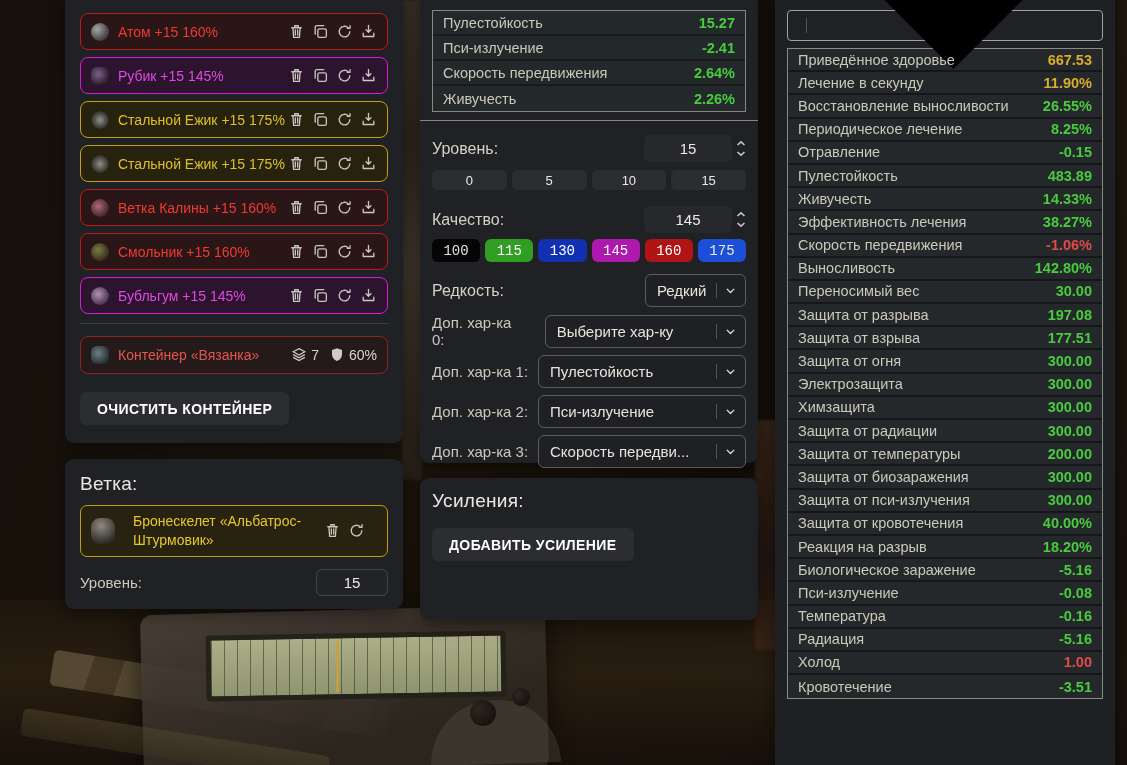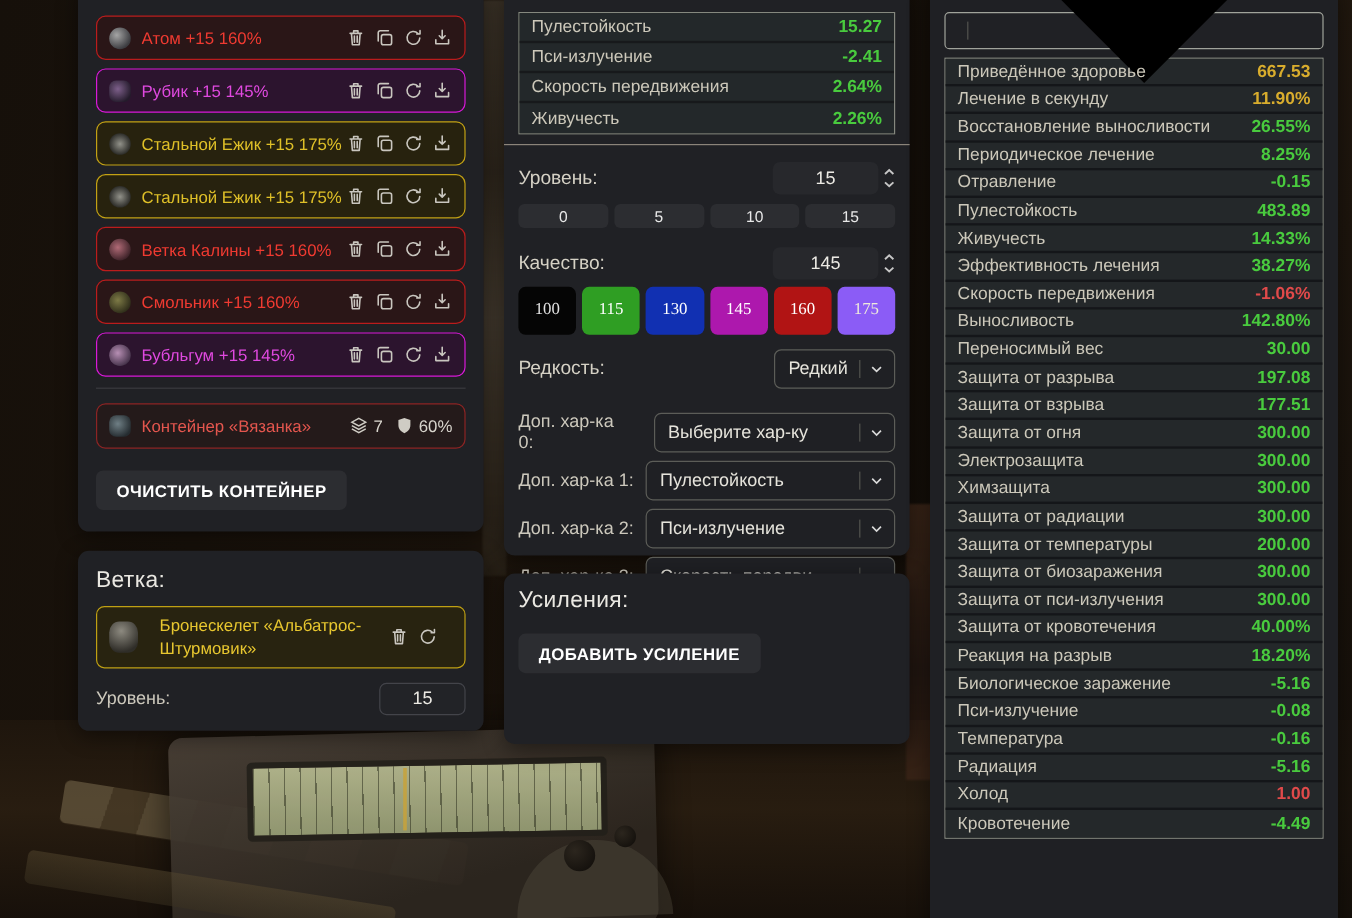--- a/index.html
+++ b/index.html
@@ -109,21 +109,21 @@
   .spin-wrap { display:flex; align-items:center; gap:4px; }
   .spin-box { width:88px; height:27px; background:#27282c; border-radius:6px; color:#eceae4;
               font-size:15px; text-align:center; line-height:27px; cursor:text; }
   .spin-arrows { display:flex; flex-direction:column; gap:3px; }
   .spin-arrows svg { width:10px; height:7px; stroke:#c6c6c6; fill:none; stroke-width:1.6; cursor:pointer; }
 
   .preset-row { display:flex; gap:5px; margin-top:8px; }
   .preset-btn { flex:1; height:20px; background:#2c2d31; border:none; border-radius:5px; color:#e8e8e8;
                 font-family:inherit; font-size:13px; cursor:pointer; }
   .quality-row { display:flex; gap:5px; margin-top:6px; }
-  .quality-btn { flex:1; height:40px; border:none; border-radius:6px; font-family:Liberation Serif, serif;
+  .quality-btn { flex:1; height:23px; border:none; border-radius:6px; font-family:Liberation Mono, monospace;
                  font-size:14px; cursor:pointer; }
 
   .select { display:flex; align-items:center; height:33px; background:#1f2024; border:1px solid #5c5d58;
             border-radius:6px; padding:0 8px 0 11px; cursor:pointer; }
   .select-text { flex:1; font-size:15px; color:#e6e4dc; white-space:nowrap; overflow:hidden; }
   .select-div { width:1px; height:15px; background:#53544f; margin:0 7px 0 6px; flex:none; }
   .select svg { width:13px; height:13px; stroke:#d8d8d8; fill:none; stroke-width:1.7; flex:none; }
   .sel-rarity { width:101px; }
   .sel-extra { width:208px; }
 
@@ -470,37 +470,37 @@
         </span>
       </span>
     </div>
     <div class="quality-row" data-name="quality-presets">
 
     <button class="quality-btn" data-name="quality-preset-button" style="background: rgb(5, 5, 5); color: rgb(226, 226, 226);">100</button>
         <button class="quality-btn" data-name="quality-preset-button" style="background: rgb(47, 158, 35); color: rgb(255, 255, 255);">115</button>
         <button class="quality-btn" data-name="quality-preset-button" style="background: rgb(17, 48, 178); color: #ffffff;">130</button>
         <button class="quality-btn" data-name="quality-preset-button" style="background: rgb(173, 24, 173); color: rgb(255, 255, 255);">145</button>
         <button class="quality-btn" data-name="quality-preset-button" style="background: rgb(177, 20, 20); color: rgb(255, 255, 255);">160</button>
-        <button class="quality-btn" data-name="quality-preset-button" style="background: #8b5cf6; color: rgb(238, 234, 219);">175</button>
+        <button class="quality-btn" data-name="quality-preset-button" style="background: #1d4ed8; color: rgb(238, 234, 219);">175</button>
       </div>
 
     <div class="ctrl-row" style="margin-top:12px;">
       <span class="ctrl-label" data-name="rarity-label">Редкость:</span>
       <span class="select sel-rarity" data-name="rarity-select">
         <span class="select-text">Редкий</span>
         <span class="select-div"></span>
         <svg viewBox="0 0 16 16" data-name="chevron-down-icon">
             <path d="M3.5 6l4.5 4.5L12.5 6"></path>
           </svg>
       </span>
     </div>
 
     <div data-name="extra-stats">
 
-    <div class="ctrl-row" style="margin-top:19px;gap:20px;">
+    <div class="ctrl-row" style="margin-top:7px;gap:20px;">
         <span class="lbl" data-name="extra-stat-label">Доп. хар-ка 0:</span>
         <span class="select sel-extra" data-name="extra-stat-select">
           <span class="select-text">Выберите хар-ку</span>
           <span class="select-div"></span>
           <svg viewBox="0 0 16 16" data-name="chevron-down-icon">
               <path d="M3.5 6l4.5 4.5L12.5 6"></path>
             </svg>
         </span>
       </div>
         <div class="ctrl-row" style="margin-top:7px;">
@@ -654,17 +654,17 @@
         <div class="sum-row" data-name="summary-row">
         <span class="stat-label">Радиация</span>
         <span class="stat-value" data-tone="green">-5.16</span>
       </div>
         <div class="sum-row" data-name="summary-row">
         <span class="stat-label">Холод</span>
         <span class="stat-value" data-tone="red">1.00</span>
       </div>
         <div class="sum-row" data-name="summary-row">
         <span class="stat-label">Кровотечение</span>
-        <span class="stat-value" data-tone="green">-4.49</span>
+        <span class="stat-value" data-tone="green">-3.51</span>
       </div>
       </div>
   </div>
 </div>
 
 </body></html>

